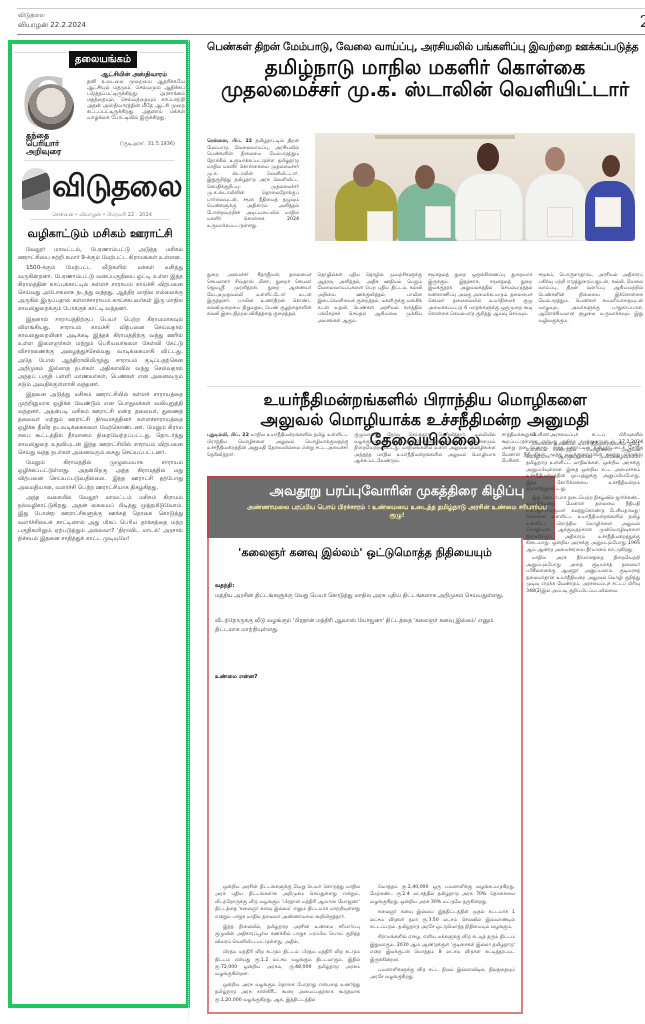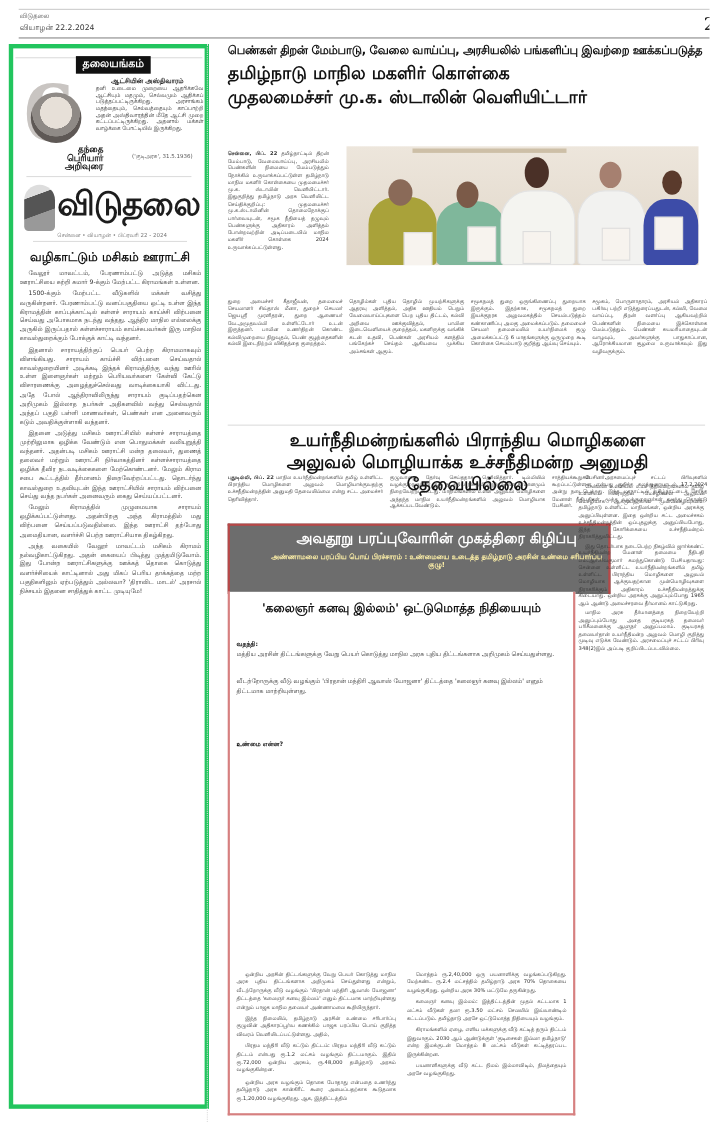--- a/index.html
+++ b/index.html
@@ -10,38 +10,38 @@
   .hdr .date { position: absolute; left: 6px; top: 21px; font-size: 7px; color: #333; }
   .hdr .pg { position: absolute; right: 7px; top: 12px; font-family: "DejaVu Serif", serif; font-size: 16px; color: #222; }
   .hdr .line-bot { position: absolute; left: 5px; right: 5px; top: 34px; border-top: 1px solid #888; }
 
   
   .leftcol { position: absolute; left: 8px; top: 40px; width: 174px; height: 960px; border: 4px solid #22c55e; background: #fff; }
   .ed-tag { position: absolute; left: 57px; top: 7px; background: #111; color: #fff; font-size: 10px; font-weight: bold; padding: 2px 6px; }
   .ed-box { position: absolute; left: 2px; top: 8px; width: 170px; height: 100px; border-top: 1px solid #ddd; }
   .periyar { position: absolute; left: 16px; top: 40px; width: 46px; height: 46px; border-radius: 50%; background: radial-gradient(circle at 50% 40%, #e7e0d8 0 40%, #8f8a86 41% 60%, #5e5855 61%); }
   .six { position: absolute; left: 8px; top: 24px; width: 50px; height: 70px; font-size: 70px; line-height: 70px; font-weight: bold; color: #c9c5c2; font-family: "DejaVu Serif", serif; }
-  .periyar-name { position: absolute; left: 30px; top: 88px; width: 52px; text-align: right; font-size: 8px; font-weight: bold; line-height: 8px; color: #111; }
+  .periyar-name { position: absolute; left: 14px; top: 88px; width: 52px; text-align: left; font-size: 8px; font-weight: bold; line-height: 8px; color: #111; }
   .ed-title { position: absolute; left: 72px; top: 26px; width: 100px; text-align: center; font-size: 6px; font-weight: bold; }
   .ed-quote { position: absolute; left: 75px; top: 34px; width: 98px; font-size: 5px; line-height: 6px; text-align: justify; color: #333; }
   .ed-src { position: absolute; left: 108px; top: 96px; font-size: 5px; color: #555; }
   .mast-rule { position: absolute; left: 12px; top: 116px; width: 150px; border-top: 1px solid #ddd; }
   .mast-fig { position: absolute; left: 10px; top: 124px; width: 28px; height: 42px; background: linear-gradient(160deg, #ddd 0 25%, #555 26% 60%, #999 61%); border-radius: 14px 14px 4px 4px; }
   .mast { position: absolute; left: 40px; top: 124px; font-size: 30px; font-weight: bold; color: #1c1c1c; font-family: "DejaVu Serif", serif; letter-spacing: -1px; }
   .mast-sub { position: absolute; left: 20px; top: 167px; width: 140px; text-align: center; font-size: 5px; color: #777; }
   .mast-rule2 { position: absolute; left: 18px; top: 175px; width: 140px; border-top: 1px solid #ddd; }
   .art-title { position: absolute; left: 4px; top: 183px; width: 168px; text-align: center; font-size: 11px; font-weight: bold; color: #111; }
   .art-body { position: absolute; left: 6px; top: 201px; width: 165px; font-size: 5.6px; line-height: 8.2px; text-align: justify; color: #333; }
   .art-body p { margin: 0 0 2px 0; text-indent: 8px; }
 
   .divider-v { position: absolute; left: 188px; top: 40px; height: 980px; border-left: 1px dotted #ddd; }
 
   
   .kicker { position: absolute; left: 207px; top: 40px; width: 436px; text-align: left; font-size: 10.5px; font-weight: bold; color: #111; letter-spacing: -0.3px; }
-  .headline { position: absolute; left: 207px; top: 56px; width: 436px; font-size: 16px; line-height: 22px; font-weight: bold; color: #111; }
+  .headline { position: absolute; left: 207px; top: 56px; width: 436px; text-align: center; font-size: 20px; line-height: 22px; font-weight: bold; color: #111; }
   .story1-left { position: absolute; left: 207px; top: 138px; width: 92px; font-size: 4.7px; line-height: 6.5px; text-align: justify; color: #333; }
   .photo { position: absolute; left: 315px; top: 133px; width: 320px; height: 108px; background: linear-gradient(#ede6dc, #e0d6c8); overflow: hidden; }
   .photo .banner { position: absolute; left: 60px; top: 2px; width: 140px; height: 4px; background: #cdbfa7; }
   .person { position: absolute; bottom: 0; border-radius: 40% 40% 4px 4px; }
   .head { position: absolute; border-radius: 50%; background: #6b4b3c; }
   .doc { position: absolute; background: #f7f3ee; border: 1px solid #ddd; }
   .story1-low { position: absolute; left: 207px; top: 272px; width: 436px; display: flex; gap: 6px; }
   .story1-low div { flex: 1; font-size: 4.7px; line-height: 6.5px; text-align: justify; color: #333; }
 
   .rule2 { position: absolute; left: 207px; top: 386px; width: 434px; border-top: 1px solid #ddd; }

